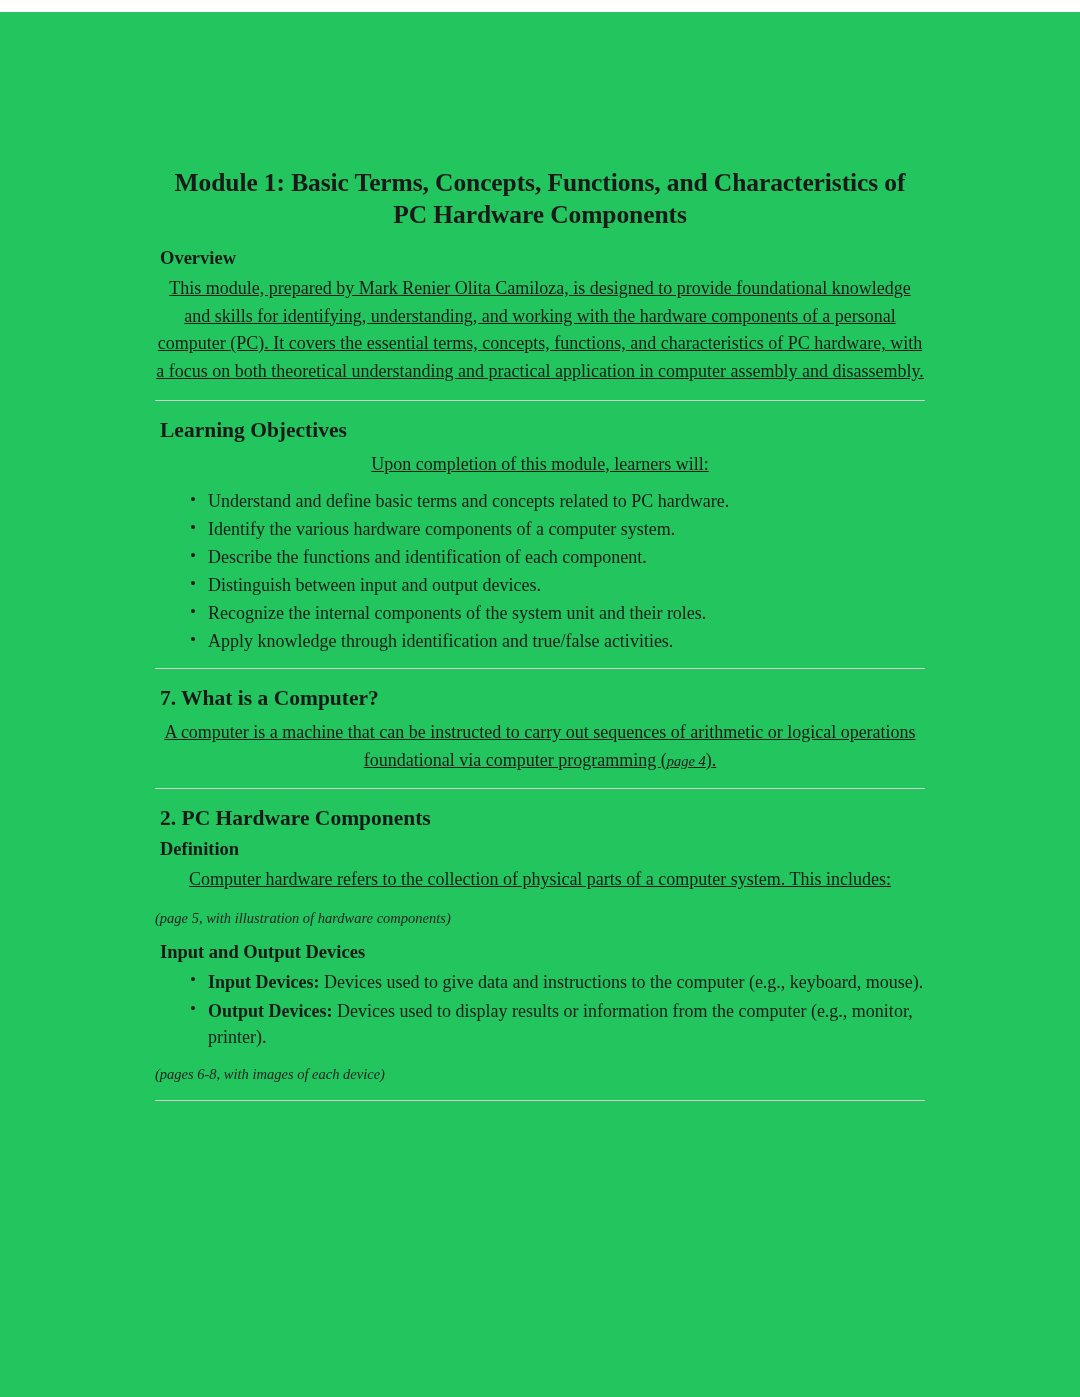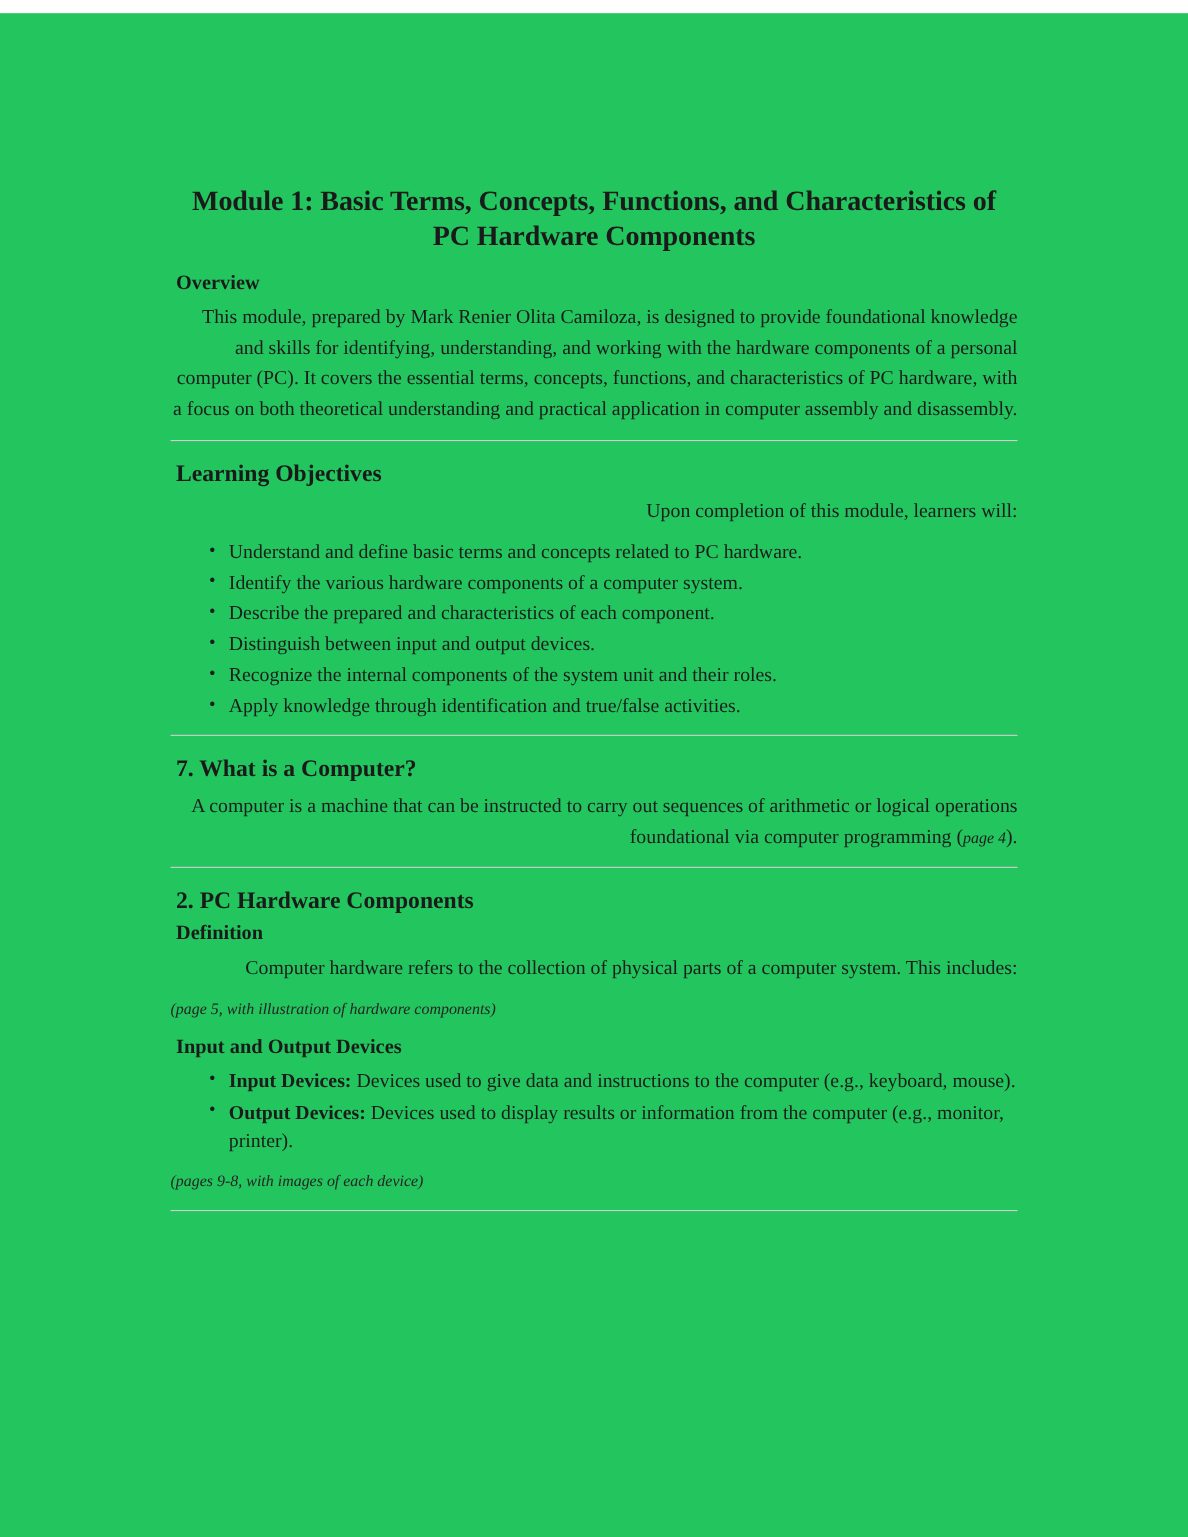--- a/index.html
+++ b/index.html
@@ -51,22 +51,23 @@
     margin: 0 0 5px 5px;
     color: #1a1a1a;
   }
   .h2.tight { margin-bottom: 4px; }
 
   
   .para {
     font-size: 18px;
     line-height: 1.54;
     margin: 0 0 6px 0;
-    text-align: right;
+    text-align: center;
     color: #1c1c1c;
+    text-decoration: underline;
   }
   .note {
     font-size: 14.5px;
     font-style: italic;
     line-height: 1.5;
     margin: 14px 0 10px 0;
     color: #242424;
   }
   .inline-note {
     font-size: 14.5px;
@@ -139,21 +140,21 @@
     <h2 class="h3">Overview</h2>
     <p class="para">This module, prepared by Mark Renier Olita Camiloza, is designed to provide foundational knowledge and skills for identifying, understanding, and working with the hardware components of a personal computer (PC). It covers the essential terms, concepts, functions, and characteristics of PC hardware, with a focus on both theoretical understanding and practical application in computer assembly and disassembly.</p>
 
     <hr class="rule">
 
     <h2 class="h2">Learning Objectives</h2>
     <p class="para">Upon completion of this module, learners will:</p>
     <ul class="blist">
       <li>Understand and define basic terms and concepts related to PC hardware.</li>
       <li>Identify the various hardware components of a computer system.</li>
-      <li>Describe the prepared and characteristics of each component.</li>
+      <li>Describe the functions and identification of each component.</li>
       <li>Distinguish between input and output devices.</li>
       <li>Recognize the internal components of the system unit and their roles.</li>
       <li>Apply knowledge through identification and true/false activities.</li>
     </ul>
 
     <hr class="rule">
 
     <h2 class="h2">7. What is a Computer?</h2>
     <p class="para"><span>A computer is a machine that can be instructed to carry out sequences of arithmetic or logical operations foundational via computer programming (</span><span class="inline-note">page 4</span><span>).</span></p>
 
@@ -163,19 +164,19 @@
 
     <h3 class="h3">Definition</h3>
     <p class="para">Computer hardware refers to the collection of physical parts of a computer system. This includes:</p>
     <p class="note">(page 5, with illustration of hardware components)</p>
 
     <h3 class="h3">Input and Output Devices</h3>
     <ul class="blist io">
       <li><b>Input Devices:</b><span> Devices used to give data and instructions to the computer (e.g., keyboard, mouse).</span></li>
       <li><b>Output Devices:</b><span> Devices used to display results or information from the computer (e.g., monitor, printer).</span></li>
     </ul>
-    <p class="note">(pages 9-8, with images of each device)</p>
+    <p class="note">(pages 6-8, with images of each device)</p>
 
     <hr class="rule">
 
   </div>
 
 </div>
 
 </body></html>

